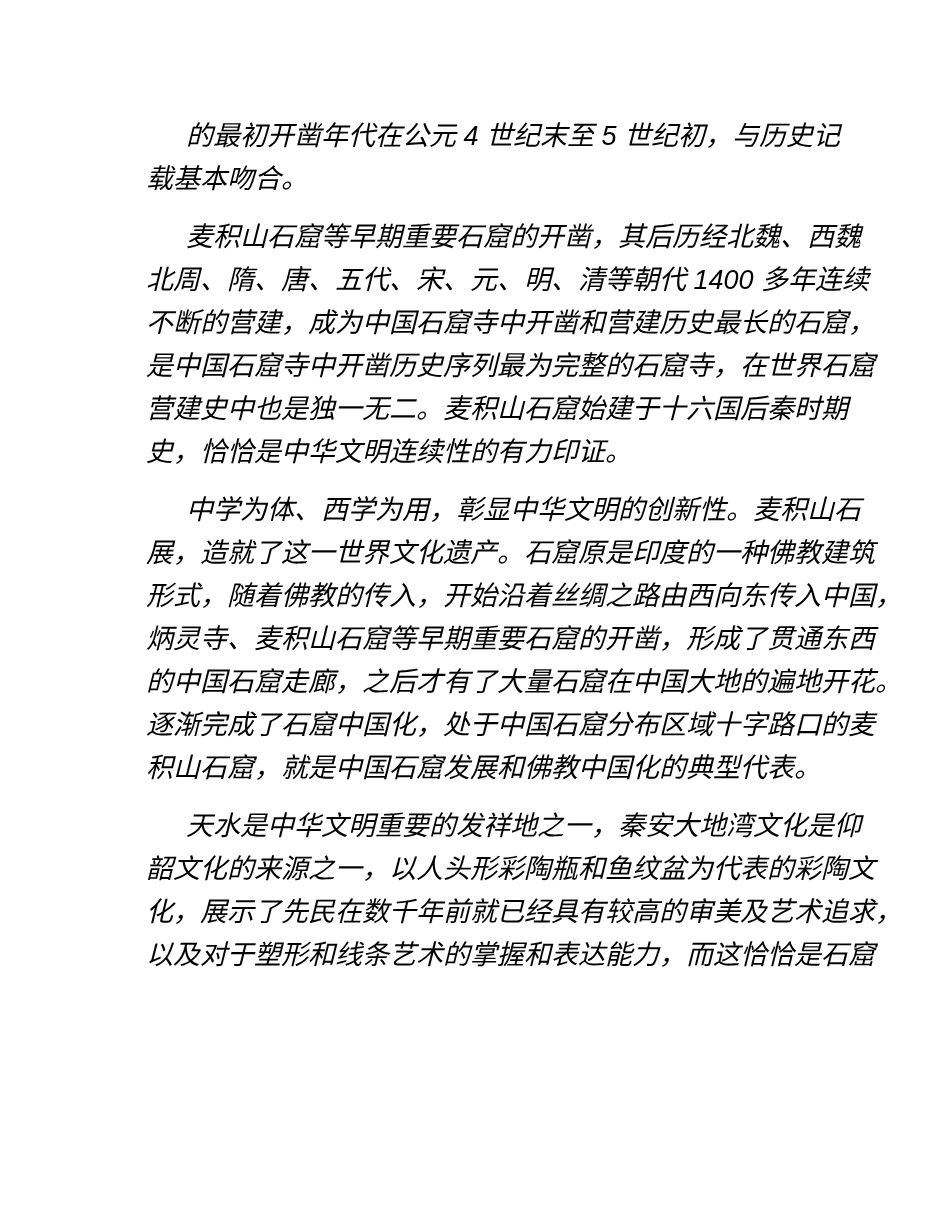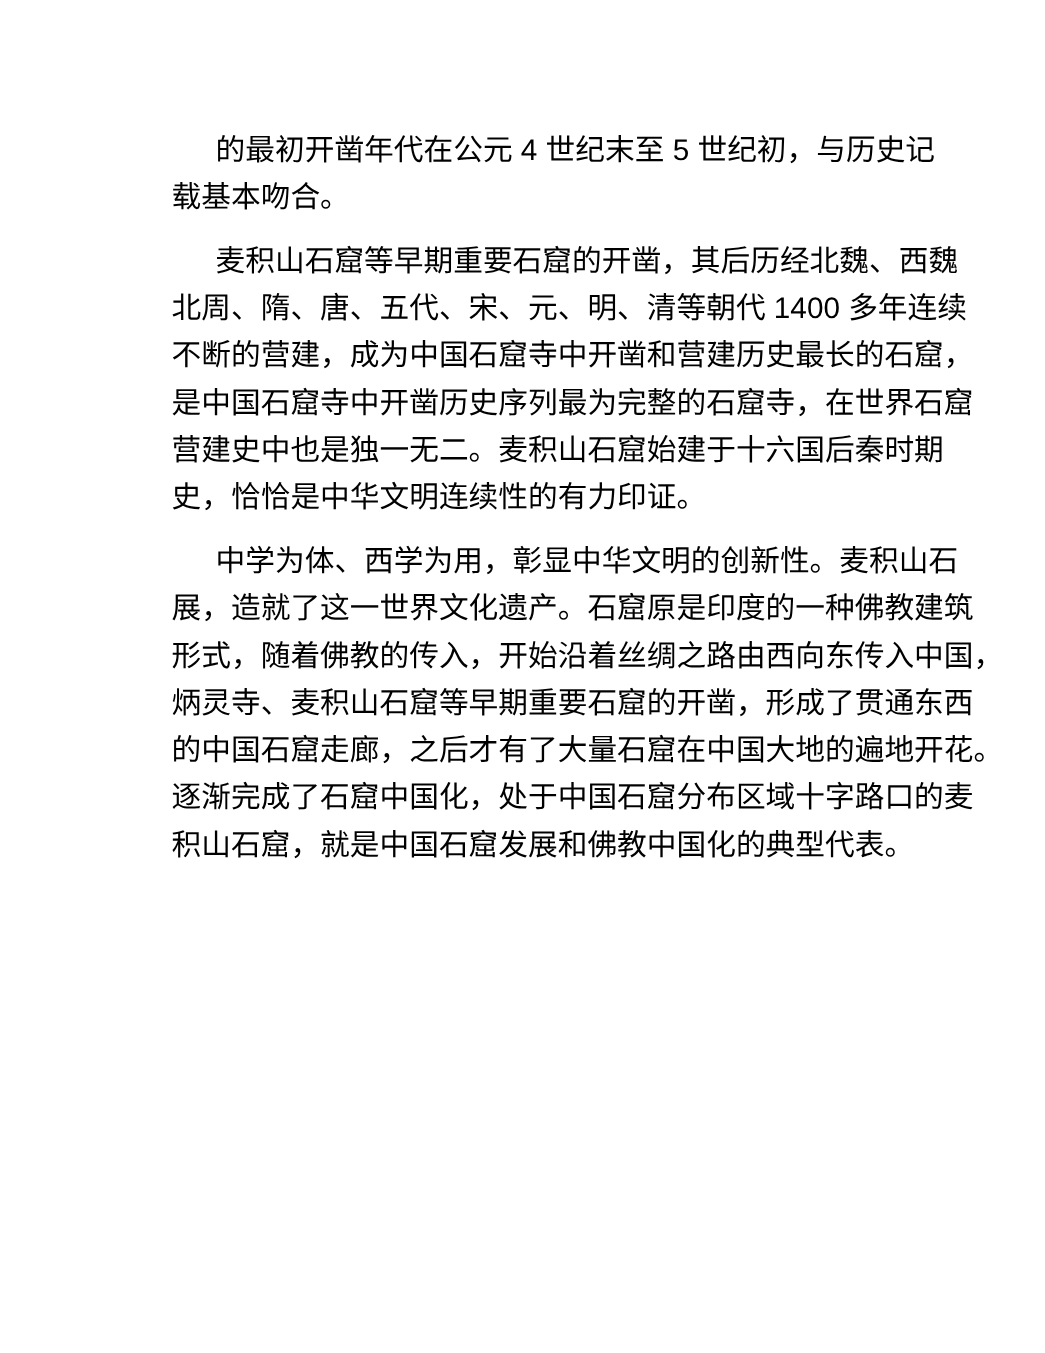--- a/index.html
+++ b/index.html
@@ -16,22 +16,23 @@
     font-family: "Liberation Sans", sans-serif;
     color: #000000;
   }
   .content {
     position: absolute;
     left: 140px;
     top: 115px;
     width: 680px;
   }
   .para {
-    margin: 0 0 15px 16px;
+    margin: 0 0 15px 6px;
     padding: 0;
+    font-style: italic;
   }
   .line {
     display: block;
     font-size: 27px;
     line-height: 43px;
     font-weight: 400;
     letter-spacing: 0;
     white-space: nowrap;
     text-align: justify;
     
@@ -70,15 +71,21 @@
     <p class="para">
       <span class="line pfirst">中学为体、西学为用，彰显中华文明的创新性。麦积山石</span>
       <span class="line">展，造就了这一世界文化遗产。石窟原是印度的一种佛教建筑</span>
       <span class="line">形式，随着佛教的传入，开始沿着丝绸之路由西向东传入中国，</span>
       <span class="line">炳灵寺、麦积山石窟等早期重要石窟的开凿，形成了贯通东西</span>
       <span class="line">的中国石窟走廊，之后才有了大量石窟在中国大地的遍地开花。</span>
       <span class="line">逐渐完成了石窟中国化，处于中国石窟分布区域十字路口的麦</span>
       <span class="line plast">积山石窟，就是中国石窟发展和佛教中国化的典型代表。</span>
     </p>
 
+    <p class="para">
+      <span class="line pfirst">天水是中华文明重要的发祥地之一，秦安大地湾文化是仰</span>
+      <span class="line">韶文化的来源之一，以人头形彩陶瓶和鱼纹盆为代表的彩陶文</span>
+      <span class="line">化，展示了先民在数千年前就已经具有较高的审美及艺术追求，</span>
+      <span class="line">以及对于塑形和线条艺术的掌握和表达能力，而这恰恰是石窟</span>
+    </p>
 
   </div>
 </div>
 
 </body></html>

